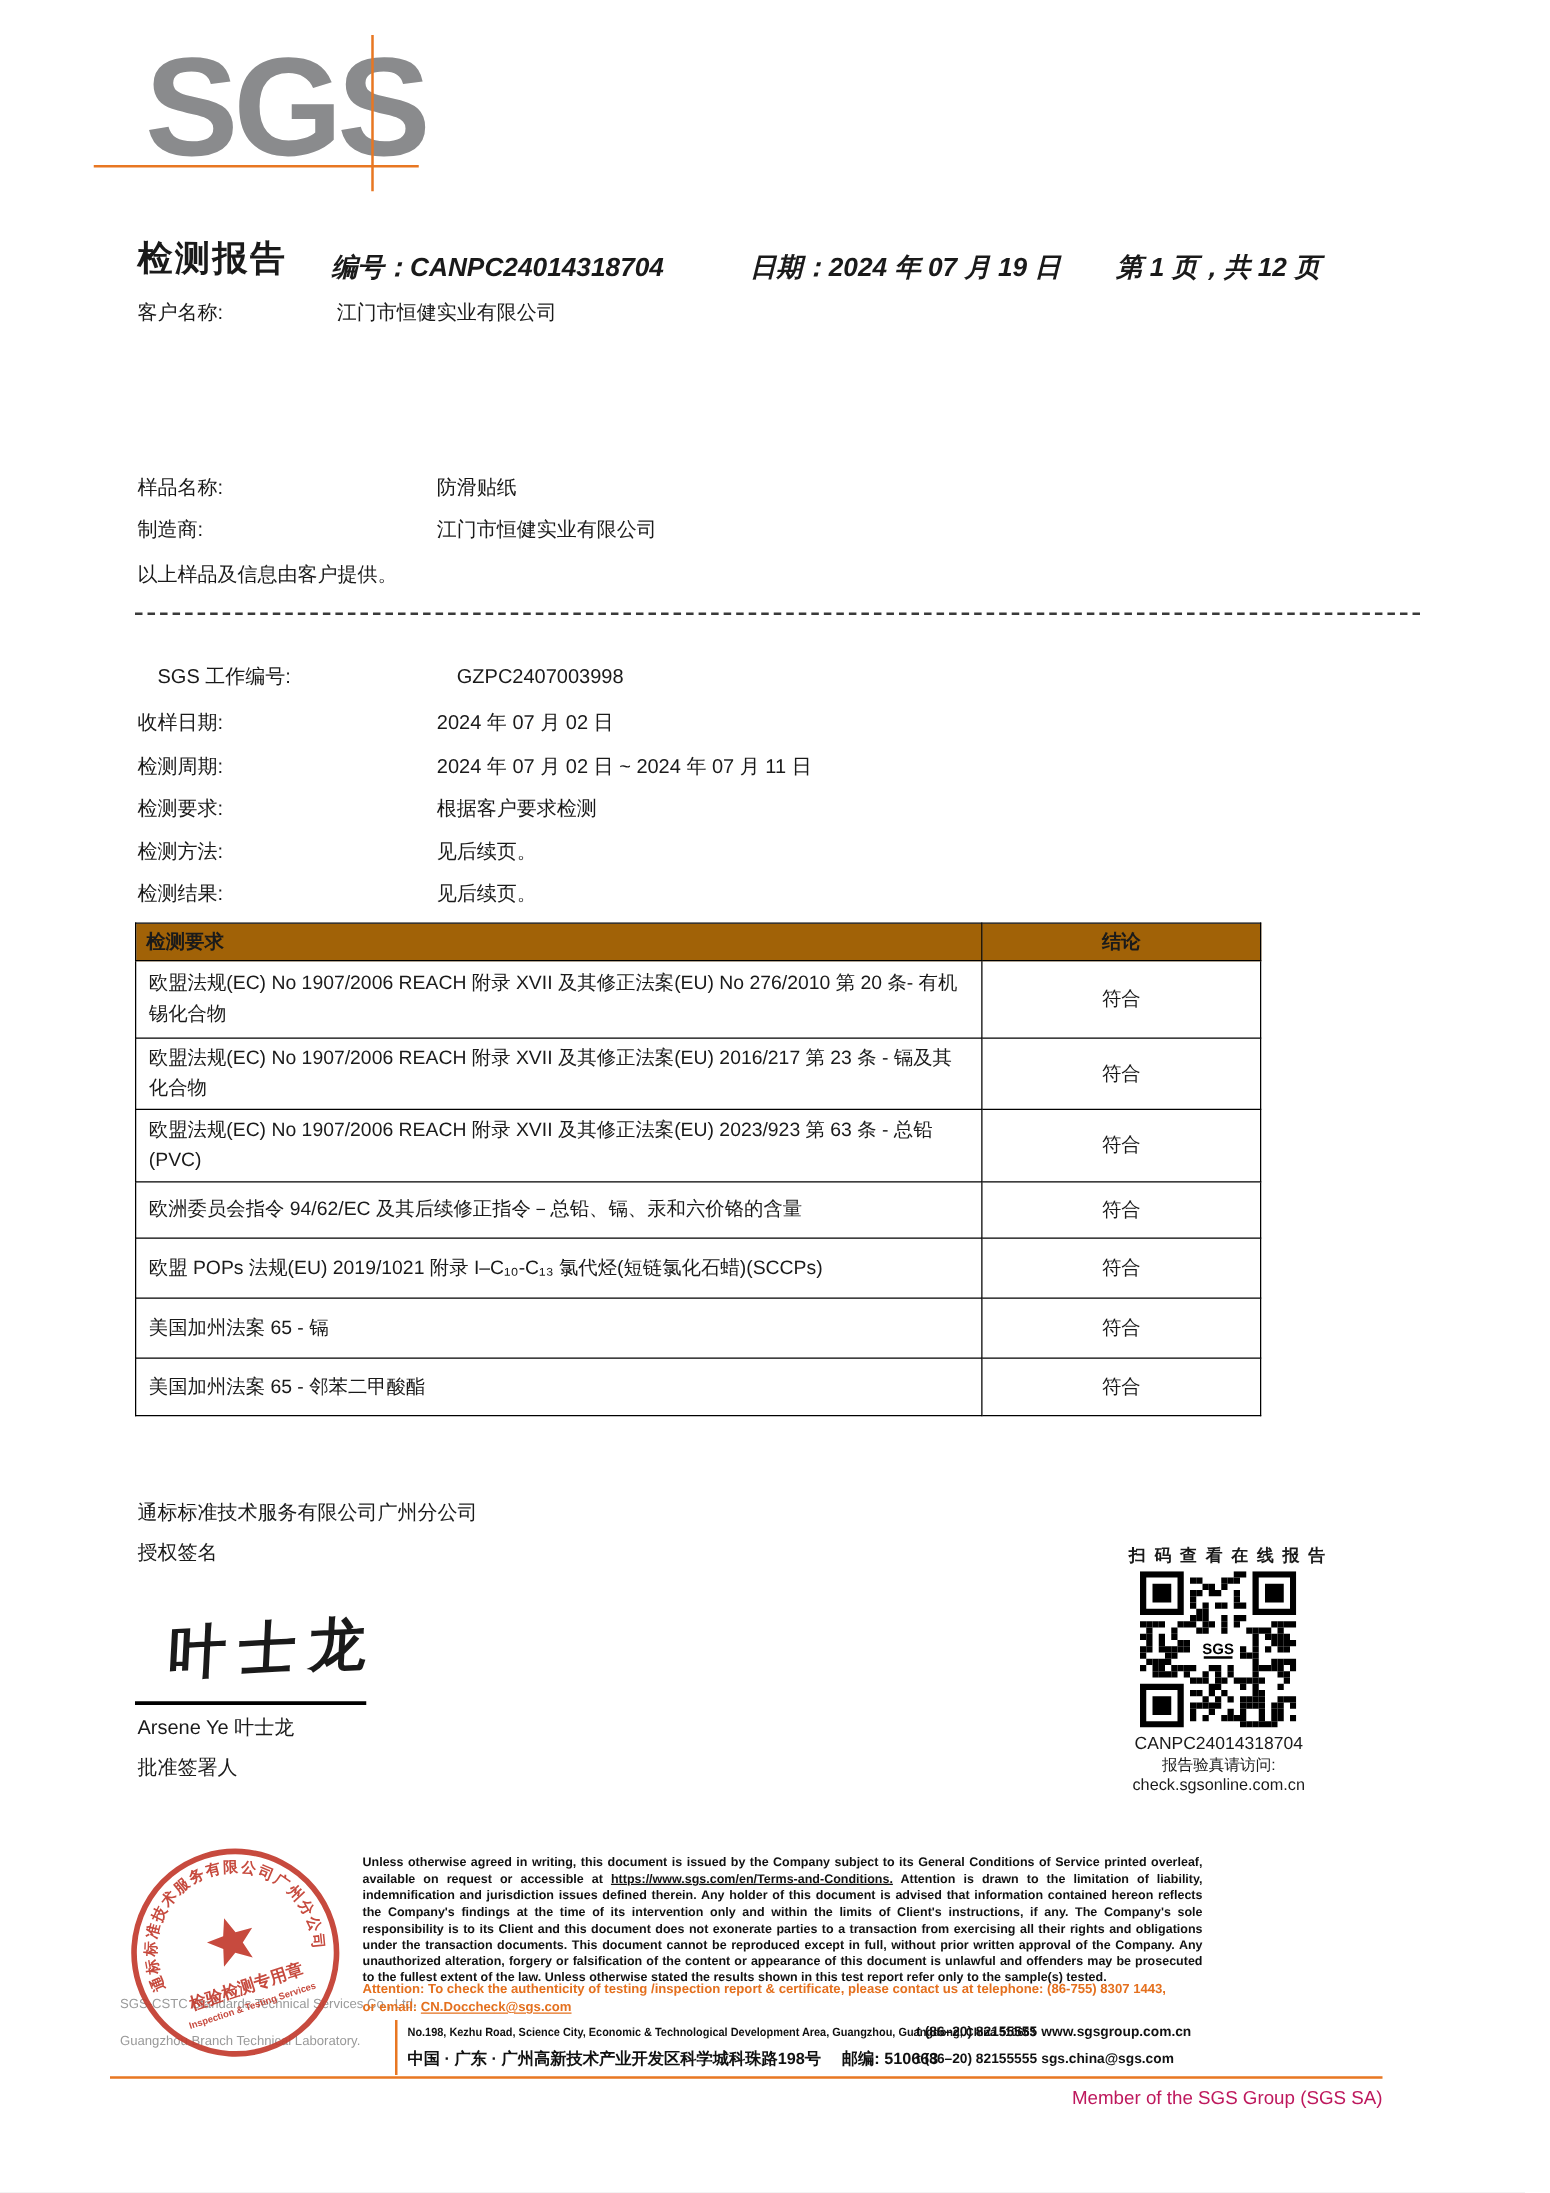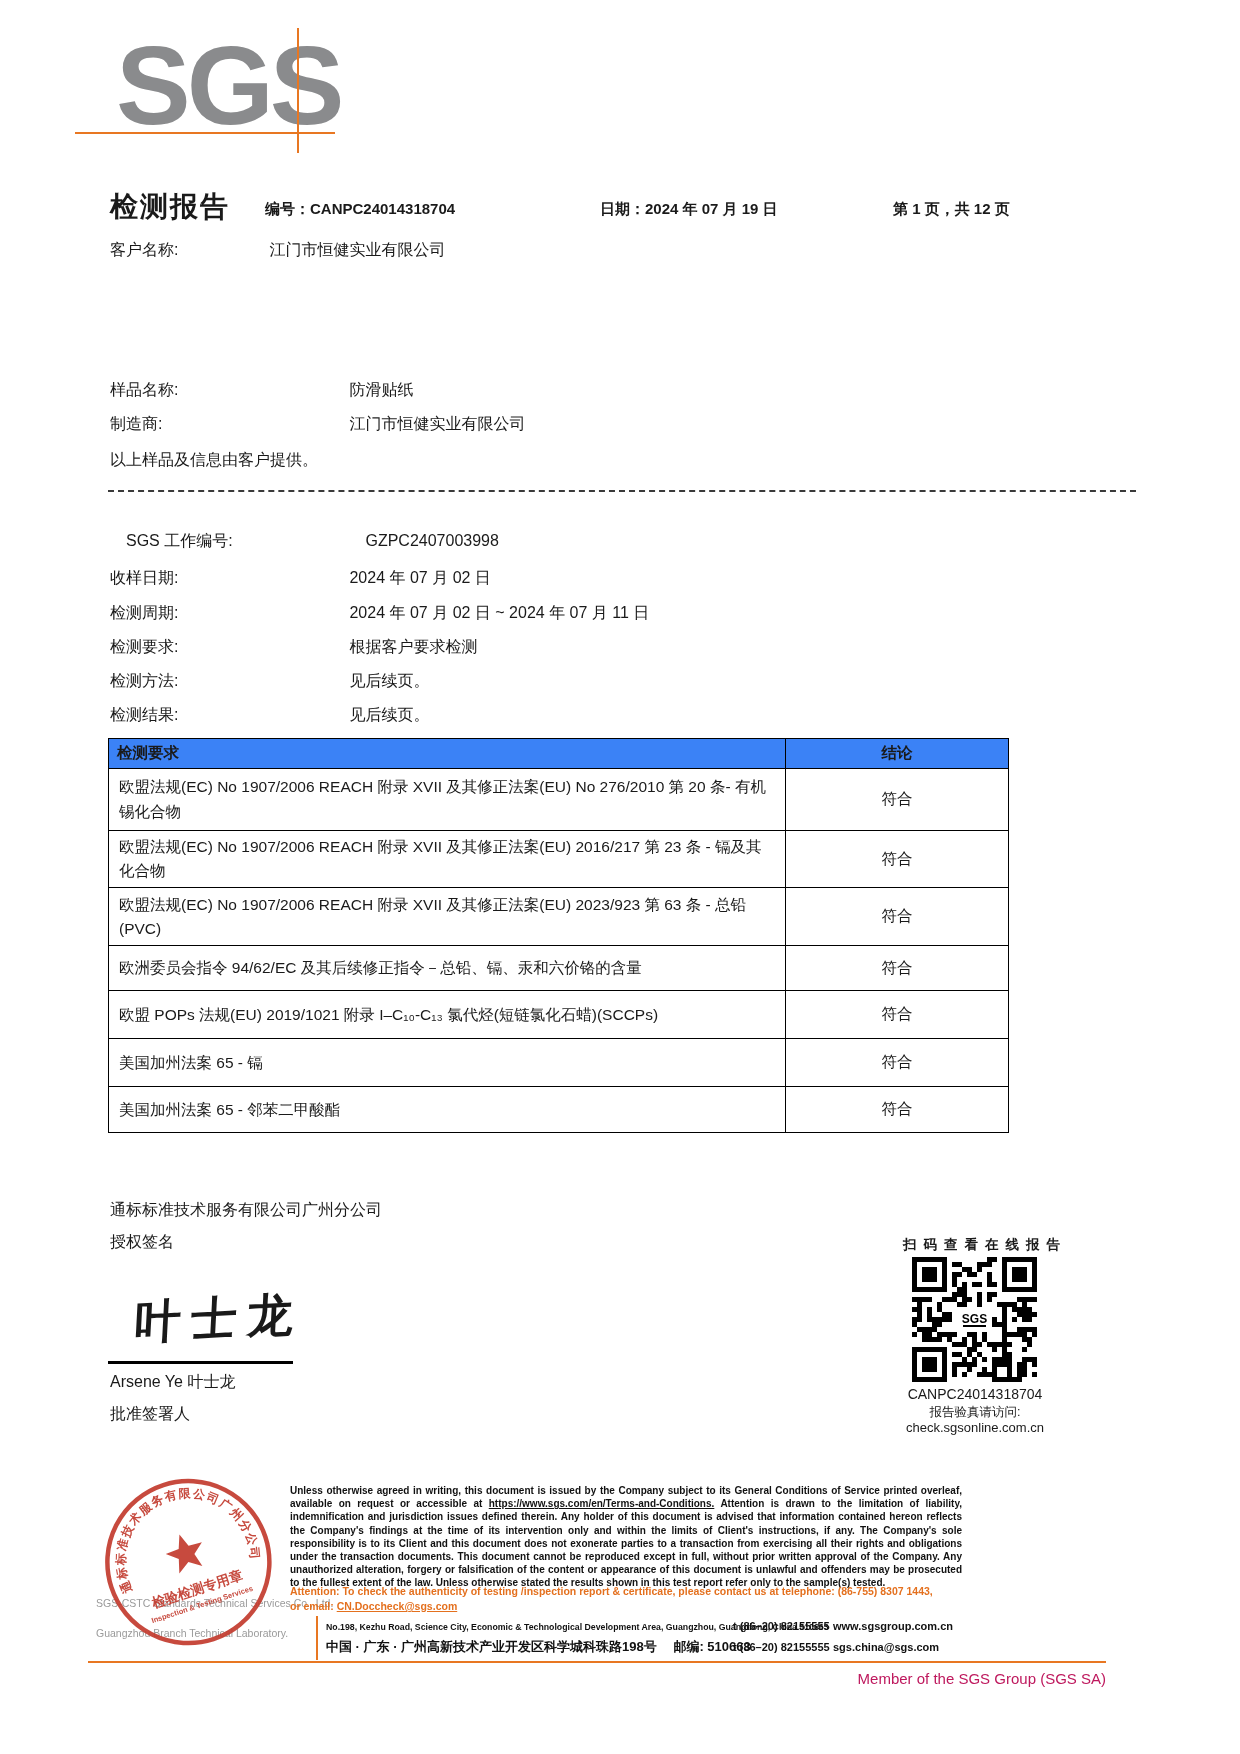--- a/index.html
+++ b/index.html
@@ -8,29 +8,29 @@
     margin:0 auto;font-family:"Liberation Sans","DejaVu Sans",sans-serif;
     color:#1a1a1a;overflow:hidden;
   }
   .abs{position:absolute;}
   
   .logo-text{font-weight:bold;font-size:112px;line-height:1;color:#8a8b8d;letter-spacing:-4px;font-family:"Liberation Sans",sans-serif;}
   .oline-h{background:#e87722;height:2px;}
   .oline-v{background:#e87722;width:2px;}
   
   .doc-title{font-size:28px;font-weight:bold;letter-spacing:2px;}
-  .hmeta{font-size:15px;font-weight:bold;white-space:nowrap;}
+  .hmeta{font-size:21px;font-weight:bold;white-space:nowrap;font-style:italic;}
   
   .line{font-size:16px;white-space:nowrap;}
   .lbl{display:inline-block;}
   .dashed{border-top:2px dashed #3a3a3a;height:0;}
   
   table.results{border-collapse:collapse;table-layout:fixed;width:900px;}
   table.results th,table.results td{border:1.5px solid #000;font-size:15.5px;padding:4px 10px;}
-  table.results th{background:#3b82f6;text-align:left;font-weight:bold;padding:4px 8px;}
+  table.results th{background:#a16207;text-align:left;font-weight:bold;padding:4px 8px;}
   table.results th.conc{text-align:center;}
   table.results td.req{line-height:1.55;}
   table.results td.conc{text-align:center;}
   
   .sig-hand{font-size:46px;font-weight:bold;transform:rotate(-3deg) skewX(-6deg);font-family:"DejaVu Serif",serif;letter-spacing:10px;}
   .sig-line{background:#000;height:2.5px;}
   
   .qr-caption{font-size:13.5px;font-weight:bold;letter-spacing:7px;white-space:nowrap;}
   .qr-sub{font-size:14px;text-align:center;white-space:nowrap;}
   

